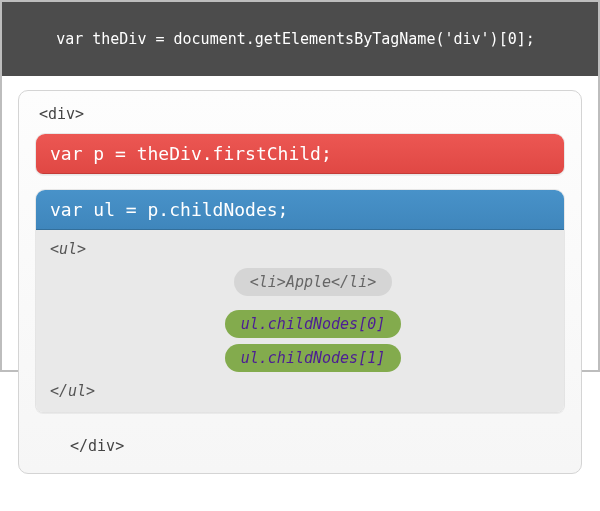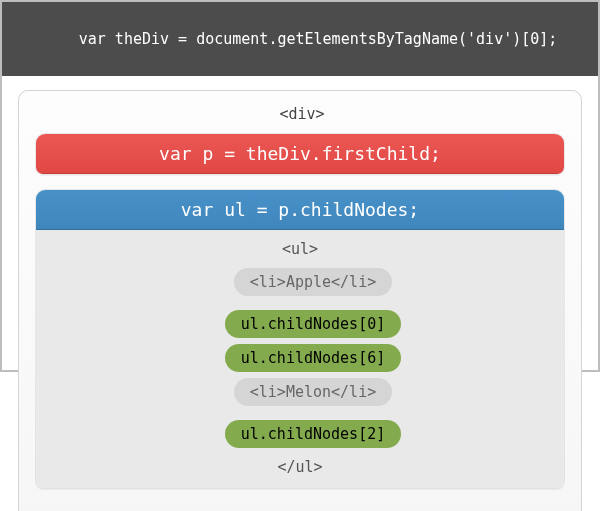--- a/index.html
+++ b/index.html
@@ -13,21 +13,20 @@
     color: #333;
     background: #fff;
   }
   .outer {
     width: 600px;
     height: 372px;
     border: 2px solid #bdbdbd;
     background: #fff;
     display: flex;
     flex-direction: column;
-    text-align: center;
   }
   .topbar {
     background: #4c4c4c;
     color: #fff;
     padding: 10px 18px;
     font-size: 15px;
     white-space: pre;
   }
   .content {
     flex: 1;
@@ -65,20 +64,21 @@
   .hdr-red  { background: linear-gradient(#ec5753, #e04844); border-bottom: 1px solid #c43c38; }
   .hdr-blue { background: linear-gradient(#4892c9, #3f86bc); border-bottom: 1px solid #336f9b; }
   .block-body {
     background: linear-gradient(#f7f7f7, #ececec);
     padding: 10px 14px 12px 14px;
     color: #555;
   }
   .block-body.ul-body {
     background: #e9e9e9;
     padding: 10px 14px 12px 14px;
+    font-style: italic;
   }
   .body-line { white-space: pre; }
 
   .li-rows {
     padding: 4px 0 4px 26px;
   }
   .li-row {
     display: flex;
     align-items: center;
     gap: 14px;
@@ -92,21 +92,21 @@
     font-size: 15px;
     line-height: 18px;
   }
   .pill-gray {
     background: #d5d5d5;
     color: #666;
     min-width: 140px;
   }
   .pill-green {
     background: #83ab4d;
-    color: #000000;
+    color: #4c1d95;
   }
 </style>
 </head>
 <body>
 
 <div class="outer">
 
   <div class="topbar">
     <span>var theDiv = document.getElementsByTagName('div')[0];</span>
   </div>
@@ -125,25 +125,21 @@
         <div class="block-body ul-body">
 
           <div class="body-line">&lt;ul&gt;</div>
 
           <div class="li-rows">
             <div class="li-row">
               <span class="pill pill-gray">&lt;li&gt;Apple&lt;/li&gt;</span>
               <span class="pill pill-green">ul.childNodes[0]</span>
             </div>
             <div class="li-row">
-              <span class="pill pill-green">ul.childNodes[6]</span>
-            </div>
-            <div class="li-row">
-              <span class="pill pill-gray">&lt;li&gt;Melon&lt;/li&gt;</span>
-              <span class="pill pill-green">ul.childNodes[2]</span>
+              <span class="pill pill-green">ul.childNodes[1]</span>
             </div>
           </div>
 
           <div class="body-line">&lt;/ul&gt;</div>
 
         </div>
       </div>
 
       <div class="tag-line-close">&lt;/div&gt;</div>
 

